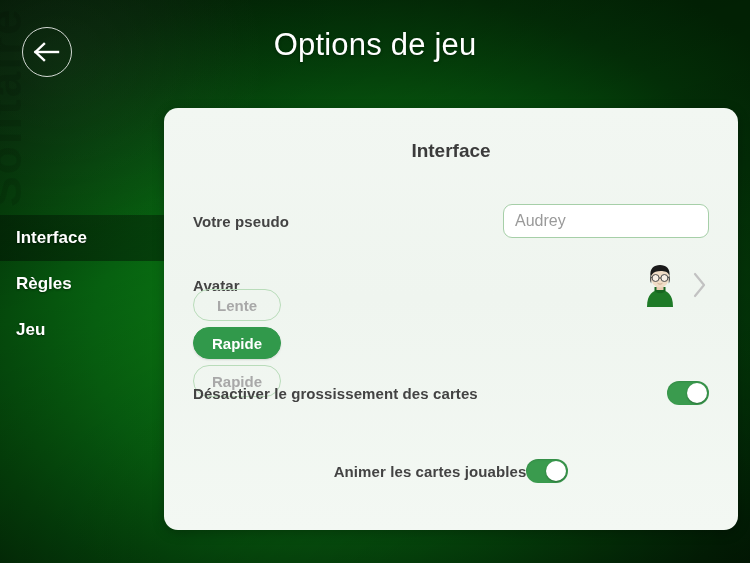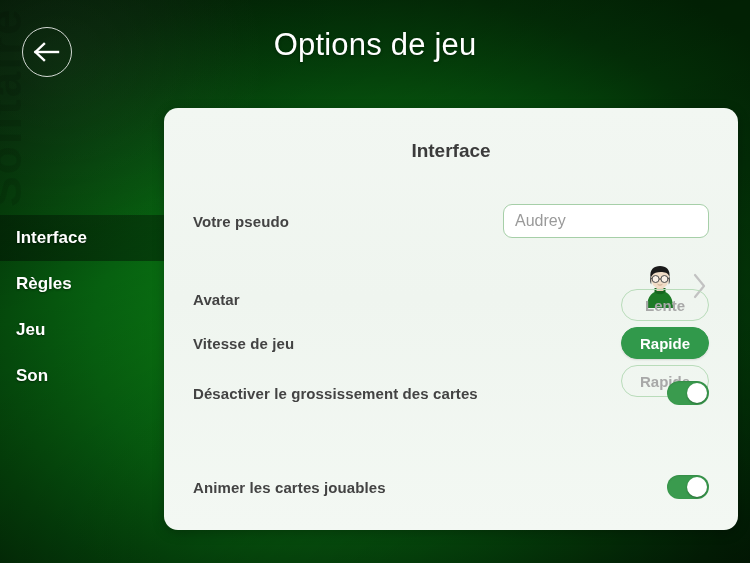--- a/index.html
+++ b/index.html
@@ -115,21 +115,21 @@
     border-radius:9px;
     font-family:"Liberation Sans", sans-serif;
     font-size:16px;
     color:#9a9a9a;
     padding: 0 11px;
     outline:none;
   }
   .pseudo-input::placeholder { color:#9a9a9a; opacity:1; }
 
   
-  .row-avatar { top:154px; height:46px;align-items:flex-end; }
+  .row-avatar { top:154px; height:46px; }
   .avatar-group { display:flex; align-items:center; gap:10px; }
   .avatar { width:42px; height:44px; display:block; }
   .chev { width:18px; height:30px; display:block; }
 
   
   .row-speed { top:219px; height:32px; }
   .pills { display:flex; gap:6px;flex-direction:column; }
   .pill {
     height:32px; min-width:88px;
     border-radius:16px;
@@ -142,21 +142,21 @@
   }
   .pill.selected {
     background:#31994b;
     border-color:#31994b;
     color:#ffffff;
     box-shadow: 0 1px 2px rgba(0,0,0,0.12);
   }
 
   
   .row-toggle1 { top:272px; height:26px; }
-  .row-toggle2 { top:366px; height:26px; }
+  .row-toggle2 { top:350px; height:26px;justify-content:center; }
   .toggle {
     width:42px; height:24px; border-radius:13px;
     background:#d6d6d6; position:relative;
     box-shadow: inset 0 1px 2px rgba(0,0,0,0.10);
   }
   .toggle.on { background:#3a9b4e; }
   .toggle .knob {
     position:absolute; top:2px; left:2px;
     width:20px; height:20px; border-radius:50%;
     background:#ffffff;
@@ -184,23 +184,20 @@
 
     <div class="side-item active">
       <span>Interface</span>
     </div>
     <div class="side-item">
       <span>Règles</span>
     </div>
     <div class="side-item">
       <span>Jeu</span>
     </div>
-    <div class="side-item">
-      <span>Son</span>
-    </div>
   </div>
 
   <div class="panel">
     <div class="panel-title">Interface</div>
 
     <div class="row row-pseudo">
       <span class="row-label">Votre pseudo</span>
       <input class="pseudo-input" type="text" placeholder="Audrey" style="">
     </div>
 
@@ -228,21 +225,20 @@
 
           <path d="M18.6 20.3 C20 21.4 22 21.4 23.4 20.3" fill="none" stroke="#c4a488" stroke-width="0.9"></path>
         </svg>
         <svg class="chev" viewBox="0 0 18 30">
           <path d="M4 4 L13 15 L4 26" fill="none" stroke="#c2c2c2" stroke-width="2.2" stroke-linecap="round" stroke-linejoin="round"></path>
         </svg>
       </span>
     </div>
 
     <div class="row row-speed">
-      <span class="row-label">Vitesse de jeu</span>
       <span class="pills">
         <span class="pill">Lente</span>
         <span class="pill selected">Rapide</span>
         <span class="pill">Rapide</span>
       </span>
     </div>
 
     <div class="row row-toggle1">
       <span class="row-label">Désactiver le grossissement des cartes</span>
       <span class="toggle on">

